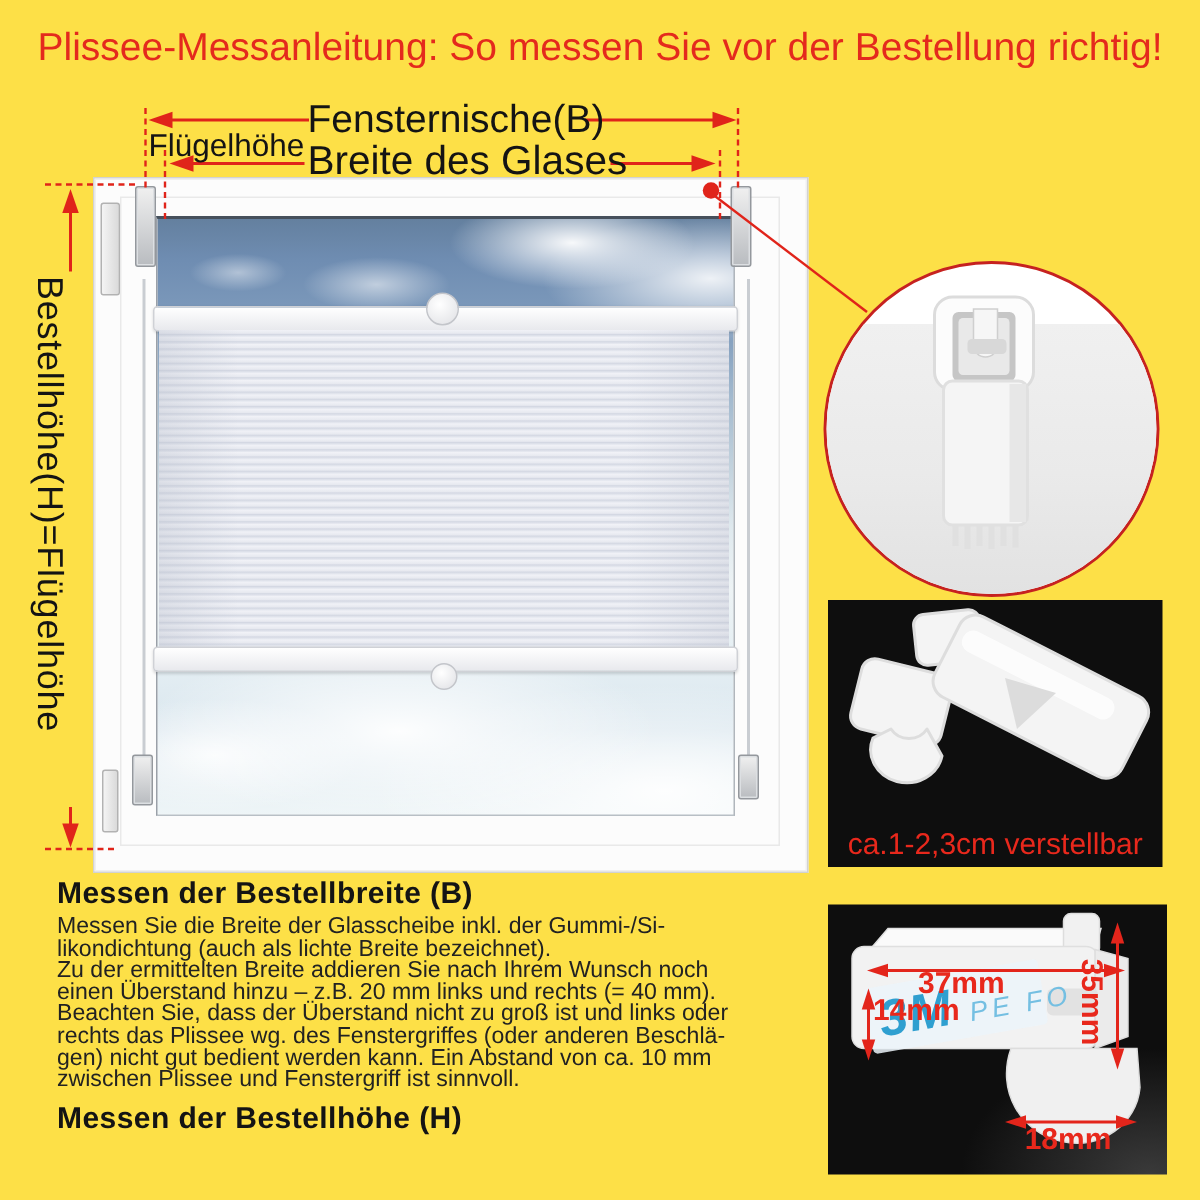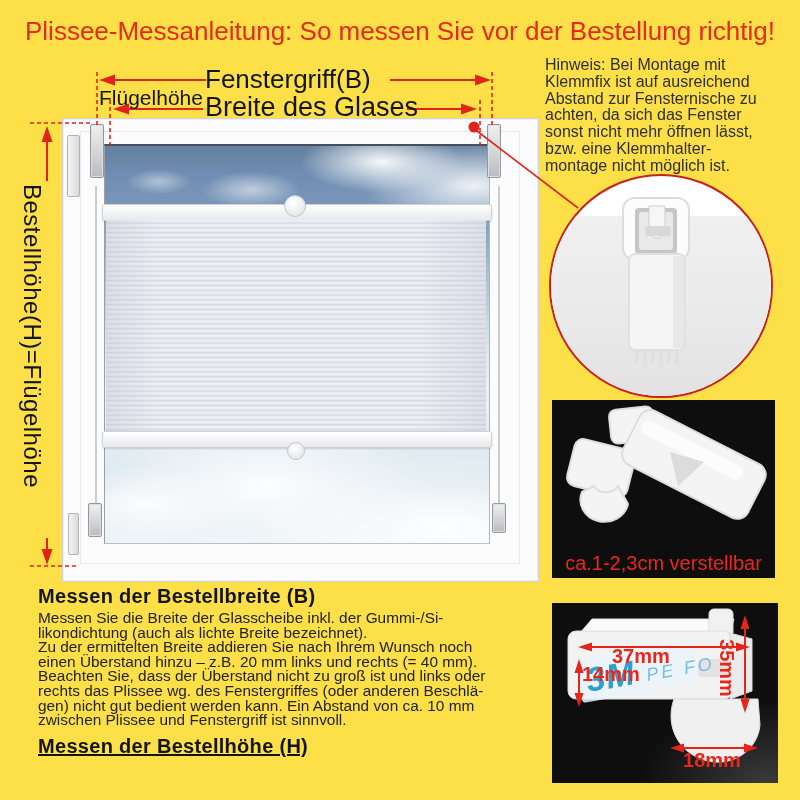--- a/index.html
+++ b/index.html
@@ -90,21 +90,21 @@
   .dim-35{left:130px;top:54px;width:90px;height:22px;text-align:center;transform:rotate(90deg);}
   .dim-18{left:112px;top:146px;width:96px;text-align:center;}
   .sticker-3m{position:absolute;left:34px;top:54px;font-size:34px;font-weight:bold;font-style:italic;
               color:#2f9fd0;transform:rotate(-10deg);letter-spacing:1px;}
   .sticker-pefo{position:absolute;left:94px;top:56px;font-size:18px;font-style:italic;
                 color:#74bfe2;transform:rotate(-10deg);letter-spacing:3px;}
 
   
   .sections{position:absolute;left:38px;top:585px;width:506px;color:#1c1c1c;}
   .section-h{font-size:20px;font-weight:bold;letter-spacing:.3px;margin:0 0 3px 0;color:#141414;}
-  .section-h2{margin-top:7px;text-decoration:underline;}
+  .section-h2{margin-top:7px;}
   .section-body{font-size:15.4px;line-height:14.6px;margin:0;white-space:pre-line;color:#222222;}
 </style>
 </head>
 <body>
 
 <div id="canvas">
 
   <div class="page-title">Plissee-Messanleitung: So messen Sie vor der Bestellung richtig!</div>
 
   <div class="win-frame"></div>
@@ -150,32 +150,25 @@
         <line x1="480" y1="100" x2="480" y2="147"></line>
         <line x1="492" y1="72" x2="492" y2="126"></line>
         <line x1="30" y1="123" x2="90" y2="123"></line>
         <line x1="30" y1="566" x2="78" y2="566"></line>
       </g>
       <circle cx="474" cy="127" r="5.5" stroke="none"></circle>
       <line x1="477" y1="131" x2="578" y2="208" stroke-width="1.6"></line>
     </g>
   </svg>
 
-  <div class="meas-label lbl-bestellbreite">Fenstergriff(B)</div>
+  <div class="meas-label lbl-bestellbreite">Fensternische(B)</div>
   <div class="meas-label lbl-ueberstand">Flügelhöhe</div>
   <div class="meas-label lbl-breite-glases">Breite des Glases</div>
   <div class="meas-label lbl-bestellhoehe">Bestellhöhe(H)=Flügelhöhe</div>
 
-  <div class="hint">Hinweis: Bei Montage mit
-Klemmfix ist auf ausreichend
-Abstand zur Fensternische zu
-achten, da sich das Fenster
-sonst nicht mehr öffnen lässt,
-bzw. eine Klemmhalter-
-montage nicht möglich ist.</div>
 
   <div class="detail-circle">
     <div class="detail-band"></div>
     <svg class="detail-bracket" width="110" height="178" viewBox="0 0 110 178">
       <rect x="20" y="4" width="66" height="62" rx="12" fill="#fcfcfc" stroke="#dcdcdc" stroke-width="2"></rect>
       <rect x="32" y="14" width="42" height="46" rx="4" fill="#c6c6c6"></rect>
       <rect x="36" y="18" width="34" height="38" rx="3" fill="#e9e9e9"></rect>
       <path d="M46,12 h16 v24 a8,8 0 0 1 -16,0 z" fill="#f6f6f6" stroke="#cfcfcf"></path>
       <rect x="42" y="32" width="26" height="10" rx="3" fill="#d8d8d8"></rect>
       <rect x="26" y="60" width="56" height="96" rx="6" fill="#f5f5f5" stroke="#e0e0e0" stroke-width="2"></rect>

